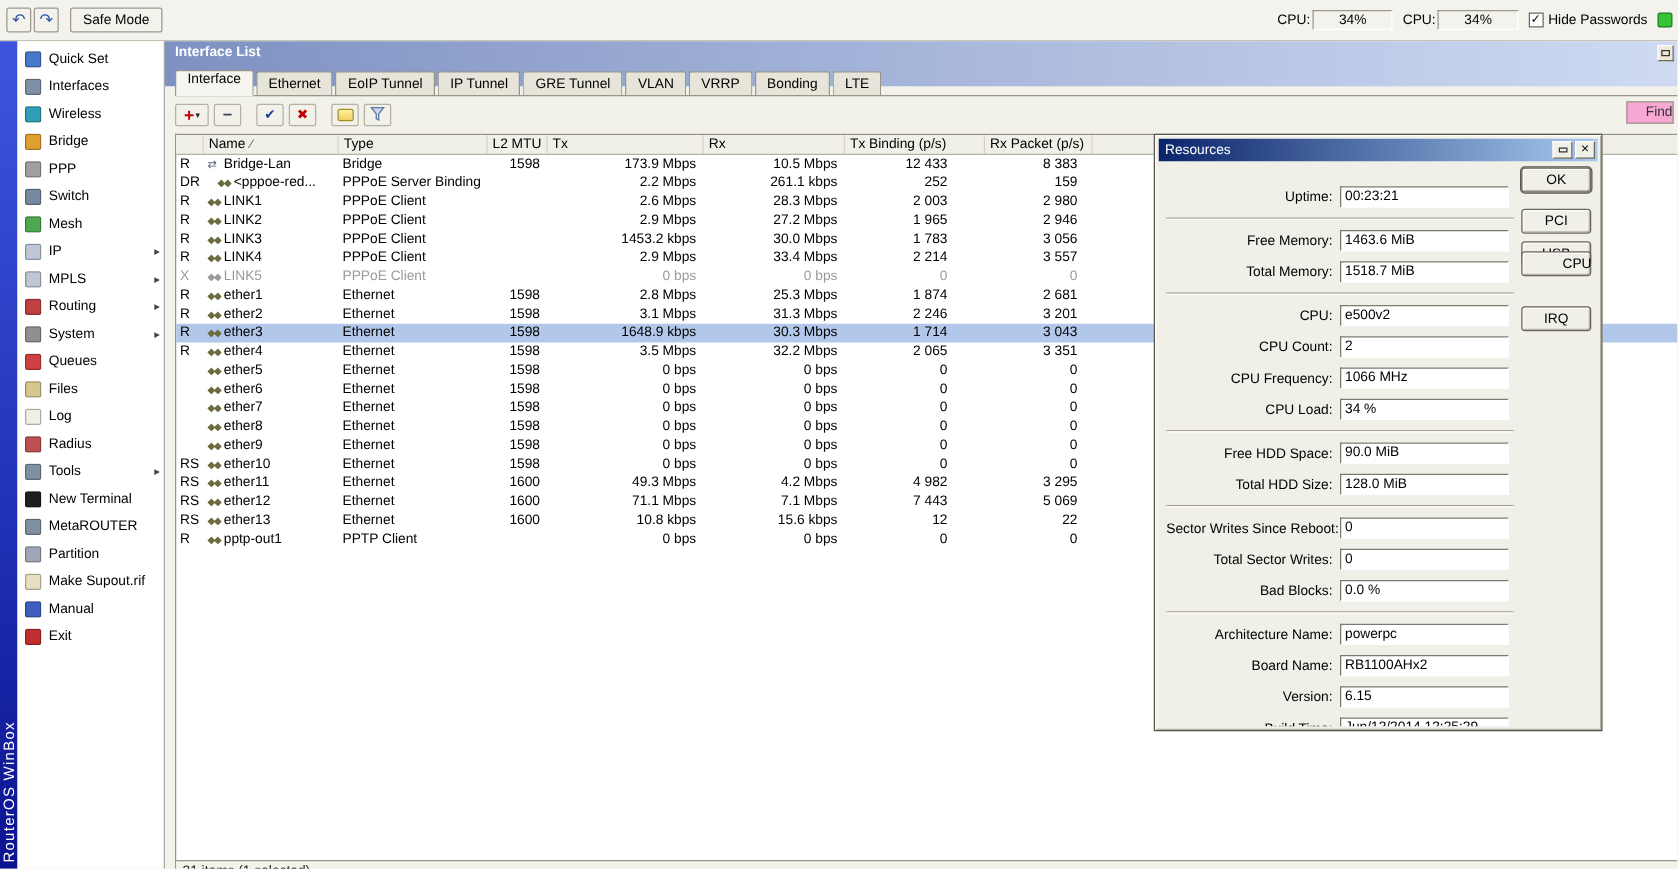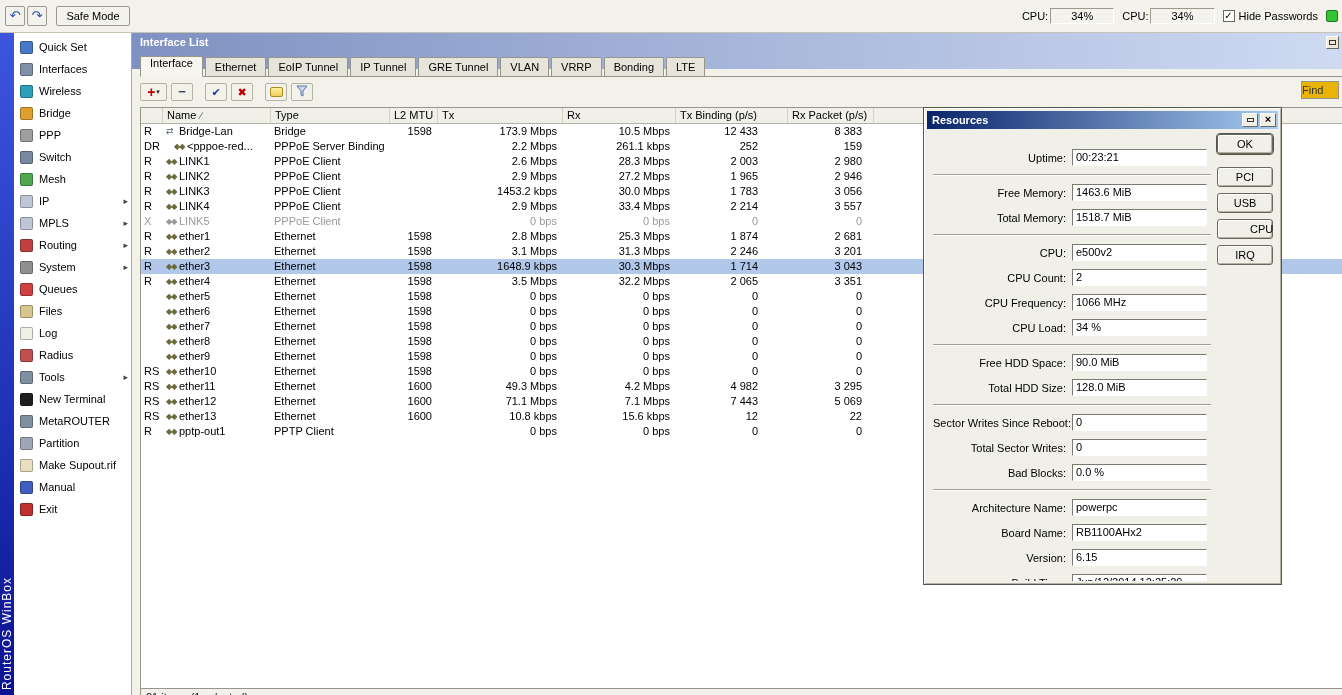--- a/index.html
+++ b/index.html
@@ -50,22 +50,22 @@
   .tool{width:22px;height:18px;border:1px solid #b5b2a4;border-radius:2px;background:#f2f1ea;
     display:flex;align-items:center;justify-content:center;cursor:pointer}
   .tool.add{width:27px}
   .tool.gap{margin-left:8px}
   .plus{color:#c00000;font-weight:bold;font-size:14px;line-height:12px}
   .caret{color:#222;font-size:7px;margin-left:1px}
   .minus{color:#3a4660;font-weight:bold;font-size:13px;line-height:10px}
   .check{color:#1c3f9e;font-size:11px;line-height:11px}
   .cross{color:#c00000;font-size:11px;line-height:11px}
   .comment-ic{width:13px;height:10px;background:linear-gradient(#ffef9e,#f0d060);border:1px solid #a89020;border-radius:2px}
-  .findbox{position:absolute;right:3px;top:48px;width:38px;height:18px;background:#eab308;border:1px solid #98968a;
-    text-align:left;line-height:16px;color:#333;cursor:pointer}
+  .findbox{position:absolute;right:3px;top:48px;width:38px;height:18px;background:#f9a8d4;border:1px solid #98968a;
+    text-align:right;line-height:16px;color:#333;cursor:pointer}
 
   
   .tableArea{position:absolute;left:8px;top:74px;right:0;bottom:0;background:#fff;border-left:1px solid #98968a;border-top:1px solid #98968a}
   .thead{display:flex;height:16px;background:#f1f0e8;border-bottom:1px solid #b5b2a4}
   .th{line-height:15px;padding-left:4px;border-right:1px solid #d5d2c4;white-space:nowrap;overflow:hidden}
   .th-fill{flex:1;border-right:none}
   .sort-ind{color:#555;font-size:10px;margin-left:4px}
   .trow{display:flex;height:15px;line-height:15px;white-space:nowrap;cursor:default}
   .trow.selected{background:#b2c8ea}
   .trow.disabled{color:#9a9a9a}
@@ -82,21 +82,21 @@
   .tbl-icon{display:inline-block;width:14px;font-size:8px;letter-spacing:-1px;color:#6b6b3d;vertical-align:top;padding-left:1px}
   .tbl-icon.bridge{color:#55607a;font-size:9px;letter-spacing:0}
   .tbl-icon.ind{margin-left:8px}
   .statusbar{position:absolute;left:0;right:0;bottom:-10px;height:17px;background:#f2f1ea;border-top:1px solid #98968a;
     padding-left:5px;line-height:16px;color:#222}
 
   
   .dialog{position:absolute;left:923px;top:107px;width:359px;height:478px;background:#f0efe8;
     border:1px solid #58564c;box-shadow:inset 1px 1px 0 #fff, inset -1px -1px 0 #b5b2a4;z-index:10}
   .dlg-title{position:absolute;left:3px;top:3px;right:3px;height:18px;
-    background:linear-gradient(to right,#0a246a,#a6caf0);color:#fff;font-weight:bold;line-height:18px;padding-left:5px}
+    background:linear-gradient(to right,#0a246a,#a6caf0);color:#fff;font-weight:normal;line-height:18px;padding-left:5px}
   .dlg-btns{position:absolute;right:2px;top:2px;display:flex}
   .dlg-tbtn{width:16px;height:14px;background:#f0efe8;border:1px solid;border-color:#fff #6a675c #6a675c #fff;
     margin-left:2px;font-size:11px;line-height:11px;text-align:center;color:#000;cursor:pointer}
   .rest-glyph{display:block;width:7px;height:4px;border:1px solid #333;margin:4px auto 0}
   .dlg-body{position:absolute;left:3px;top:21px;right:3px;bottom:3px;padding:16px 0 0 6px;overflow:hidden}
   .res-row{height:25px;display:flex;align-items:center}
   .res-label{width:133px;text-align:right;margin-right:6px;white-space:nowrap}
   .res-field{width:135px;height:17px;background:#fff;border:1px solid;border-color:#7a7a6e #fff #fff #7a7a6e;
     padding:1px 3px;line-height:13px;white-space:nowrap;overflow:hidden}
   .res-sep{height:0;border-top:1px solid #a3a194;border-bottom:1px solid #fff;margin:4px 6px 4px 0;width:278px}
@@ -588,15 +588,15 @@
         </div>
         <div class="res-row">
           <div class="res-label">Build Time:</div>
           <div class="res-field">Jun/12/2014 12:25:29</div>
         </div>
       </div>
     </div>
 <div class="res-btn default" style="top: 26px;">OK</div>
     <div class="res-btn" style="top: 59px;">PCI</div>
     <div class="res-btn" style="top: 85px;">USB</div>
-    <div class="res-btn" style="top: 111px; padding-left: 32px;">CPU</div>
+    <div class="res-btn" style="top: 93px; padding-left: 32px;">CPU</div>
     <div class="res-btn" style="top: 137px;">IRQ</div>
   </div>
 
 </body></html>

